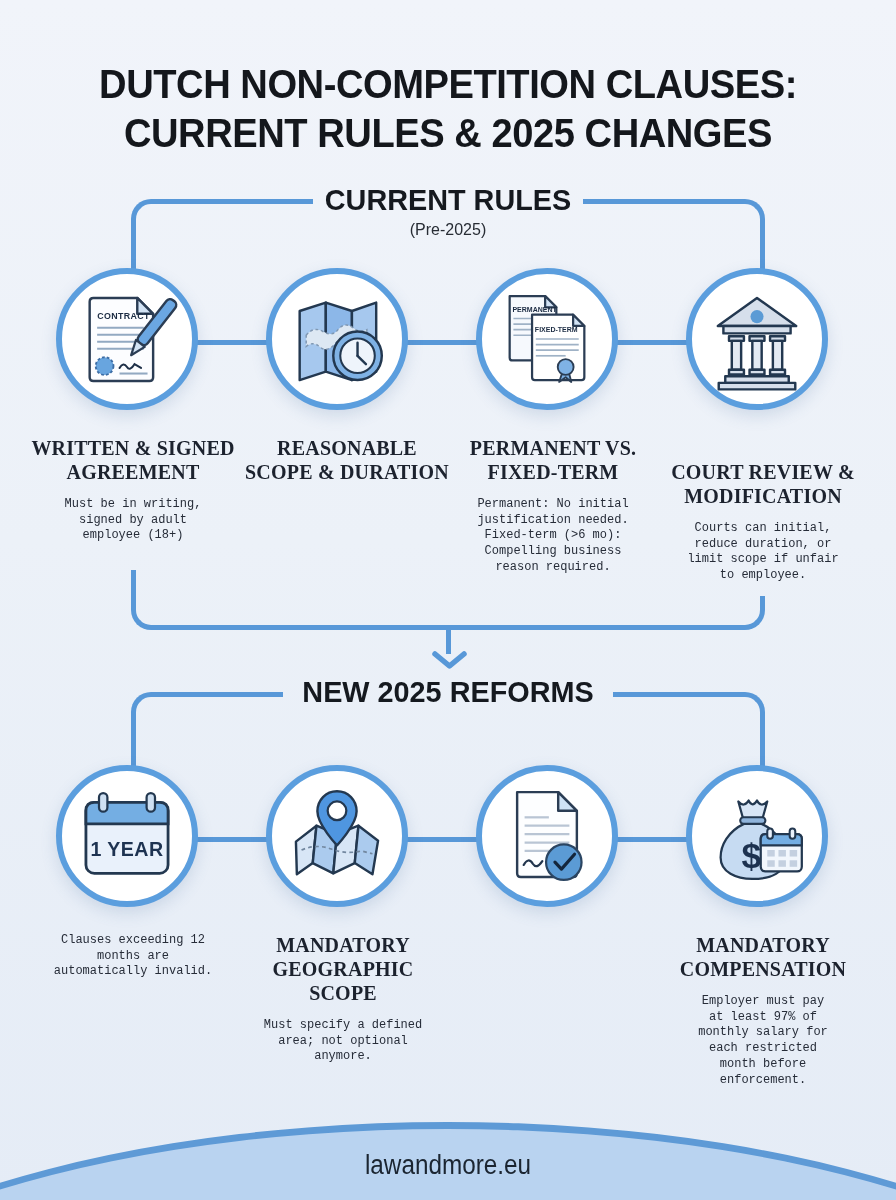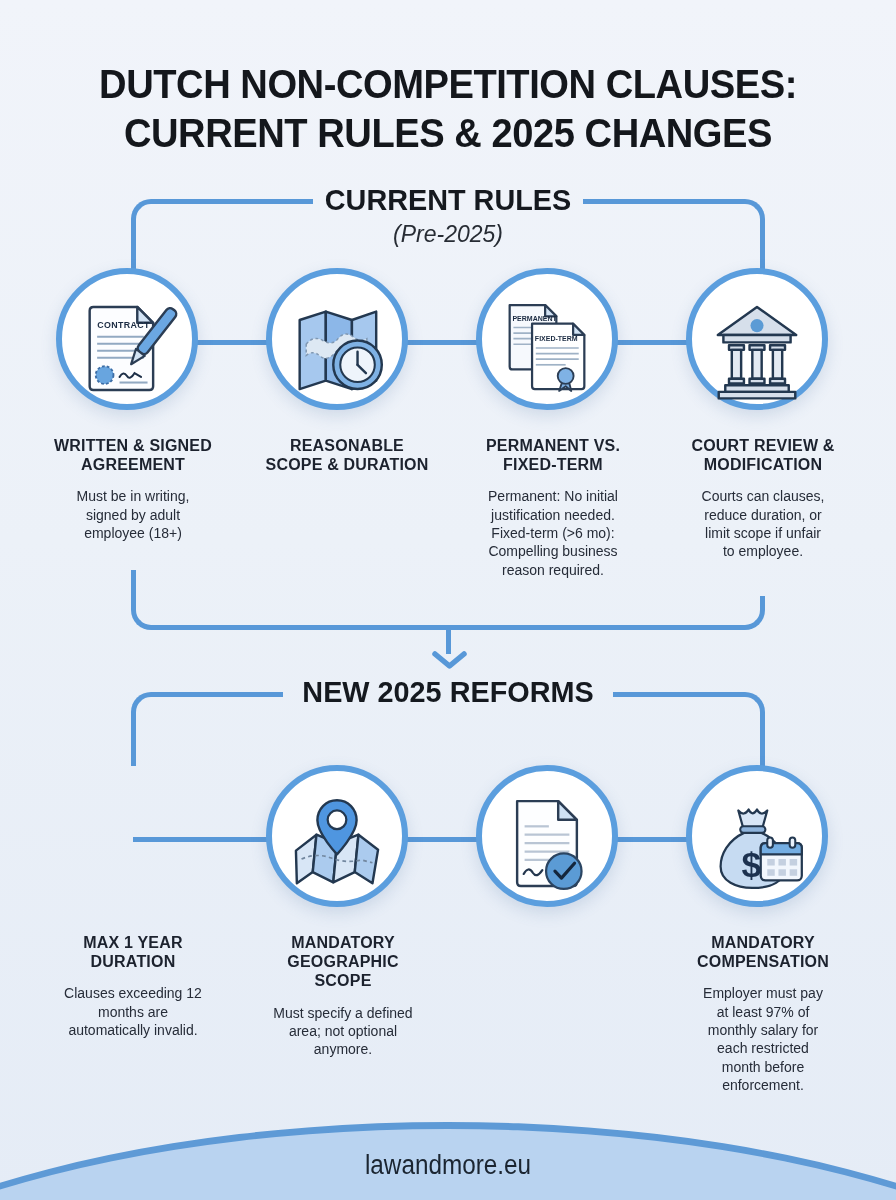--- a/index.html
+++ b/index.html
@@ -8,39 +8,39 @@
   }
   *{box-sizing:border-box;margin:0;padding:0;}
   body{font-family:"Liberation Sans","DejaVu Sans",sans-serif;background:#dfe6f0;}
   .canvas{position:relative;width:896px;height:1200px;margin:0 auto;overflow:hidden;
     background:linear-gradient(180deg,var(--background-top) 0%,#ecf1f8 45%,var(--background-bottom) 100%);}
   .title{position:absolute;top:60px;left:0;width:100%;text-align:center;
     font-size:41px;font-weight:bold;line-height:1.2;letter-spacing:-.5px;color:#14171c;
     white-space:pre-line;transform:scaleX(.93);}
   .sec-title{position:absolute;left:0;width:100%;text-align:center;font-size:30px;font-weight:bold;
     color:#15191f;letter-spacing:0;white-space:pre-line;transform:scaleX(.96);z-index:3;}
-  .sec-sub{position:absolute;left:0;width:100%;text-align:center;font-size:23px;font-weight:400;
-    color:#272c34;z-index:3;font-style:italic;}
+  .sec-sub{position:absolute;left:0;width:100%;text-align:center;font-size:16px;font-weight:400;
+    color:#272c34;z-index:3;}
   .bracket-tl{position:absolute;border-top:5px solid var(--accent);border-left:5px solid var(--accent);
     border-top-left-radius:20px;z-index:1;}
   .bracket-tr{position:absolute;border-top:5px solid var(--accent);border-right:5px solid var(--accent);
     border-top-right-radius:20px;z-index:1;}
   .funnel-bl{position:absolute;border-bottom:5px solid var(--accent);border-left:5px solid var(--accent);
     border-bottom-left-radius:20px;z-index:1;}
   .funnel-br{position:absolute;border-bottom:5px solid var(--accent);border-right:5px solid var(--accent);
     border-bottom-right-radius:20px;z-index:1;}
   .hline{position:absolute;height:5px;background:var(--accent);z-index:1;}
   .vline{position:absolute;width:5px;background:var(--accent);z-index:1;}
   .circle{position:absolute;width:142px;height:142px;border-radius:50%;background:#fff;
-    border:6px solid var(--circle-border);display:flex;align-items:flex-end;justify-content:center;
+    border:6px solid var(--circle-border);display:flex;align-items:center;justify-content:center;
     box-shadow:0 6px 16px rgba(70,110,160,.18);z-index:2;}
   .col{position:absolute;width:220px;text-align:center;z-index:2;}
-  .col h3{font-size:16px;font-weight:bold;line-height:1.2;letter-spacing:.2px;color:var(--heading-text);
-    white-space:pre-line;margin-bottom:13px;}
-  .col p{font-size:14px;line-height:1.31;color:var(--body-text);white-space:pre-line;}
+  .col h3{font-size:20px;font-weight:bold;line-height:1.2;letter-spacing:.2px;color:var(--heading-text);
+    white-space:pre-line;margin-bottom:13px;font-family:Liberation Serif, serif;}
+  .col p{font-size:12px;line-height:1.31;color:var(--body-text);white-space:pre-line;font-family:Liberation Mono, monospace;}
   .arrow-head{position:absolute;z-index:1;}
   .footer-ellipse{position:absolute;left:-272px;top:1122px;width:1440px;height:560px;border-radius:50%;
     background:var(--footer-fill);border:7px solid var(--footer-border);z-index:4;}
   .footer-text{position:absolute;top:1150px;left:0;width:100%;text-align:center;font-size:27px;
     color:#1b2531;z-index:5;transform:scaleX(.9);}
   svg text{font-family:"Liberation Sans","DejaVu Sans",sans-serif;}
 </style>
 </head>
 <body>
 
@@ -152,42 +152,51 @@
   </div>
   <div class="col" style="left:443px;top:436px">
     <h3>PERMANENT VS.
 FIXED-TERM</h3>
     <p>Permanent: No initial
 justification needed.
 Fixed-term (&gt;6 mo):
 Compelling business
 reason required.</p>
   </div>
-  <div class="col" style="left:653px;top:436px">
+  <div class="col" style="left:653px;top:460px">
     <h3>COURT REVIEW &amp;
 MODIFICATION</h3>
-    <p>Courts can clauses,
+    <p>Courts can initial,
 reduce duration, or
 limit scope if unfair
 to employee.</p>
   </div>
 
   <div class="funnel-bl" style="left:131px;top:570px;width:317px;height:60px"></div>
   <div class="funnel-br" style="left:448px;top:596px;width:317px;height:34px"></div>
   <div class="vline" style="left:446px;top:628px;height:26px"></div>
   <svg class="arrow-head" style="left:431px;top:650px" width="37" height="22" viewBox="0 0 37 22">
     <polyline points="4,4 18.5,16 33,4" fill="none" stroke="#5898d8" stroke-width="5.5" stroke-linecap="round" stroke-linejoin="round"></polyline>
   </svg>
 
   <div class="sec-title" style="top:675px">NEW 2025 REFORMS</div>
   <div class="bracket-tl" style="left:131px;top:692px;width:152px;height:74px"></div>
   <div class="bracket-tr" style="left:613px;top:692px;width:152px;height:74px"></div>
 
   <div class="hline" style="left:133px;top:837px;width:630px"></div>
 
+  <div class="circle" style="left:56px;top:765px">
+    <svg width="112" height="112" viewBox="0 0 120 120">
+      <rect x="16" y="24" width="88" height="76" rx="9" fill="#e9f1fb" stroke="#233850" stroke-width="3"></rect>
+      <path d="M16,47 V33 Q16,24 25,24 H95 Q104,24 104,33 V47 Z" fill="#74aee3" stroke="#233850" stroke-width="3"></path>
+      <rect x="30" y="14" width="9" height="20" rx="4.5" fill="#cfe0f2" stroke="#233850" stroke-width="2.4"></rect>
+      <rect x="81" y="14" width="9" height="20" rx="4.5" fill="#cfe0f2" stroke="#233850" stroke-width="2.4"></rect>
+      <text x="60" y="81" text-anchor="middle" font-size="21" font-weight="bold" fill="#1e3351" letter-spacing="0.5">1 YEAR</text>
+    </svg>
+  </div>
 
   <div class="circle" style="left:266px;top:765px">
     <svg width="112" height="112" viewBox="0 0 120 120">
       <g stroke="#233850" stroke-width="2.6" stroke-linejoin="round">
         <path d="M16,66 L38,49 L34,89 L17,101 Z" fill="#d8e6f6"></path>
         <path d="M38,49 L60,58 L56,100 L34,89 Z" fill="#abcbee"></path>
         <path d="M60,58 L83,49 L79,89 L56,100 Z" fill="#d8e6f6"></path>
         <path d="M83,49 L104,65 L98,101 L79,89 Z" fill="#abcbee"></path>
       </g>
       <path d="M22,75 Q38,68 54,74 T86,76 L98,79" fill="none" stroke="#72879f" stroke-width="1.8" stroke-dasharray="4 3.5"></path>
@@ -228,22 +237,20 @@
           <rect x="83" y="75" width="8" height="7"></rect>
           <rect x="95" y="75" width="8" height="7"></rect>
         <rect x="71" y="86" width="8" height="7"></rect>
           <rect x="83" y="86" width="8" height="7"></rect>
           <rect x="95" y="86" width="8" height="7"></rect>
       </g>
     </svg>
   </div>
 
   <div class="col" style="left:23px;top:933px">
-    <h3>MAX 1 YEAR
-DURATION</h3>
     <p>Clauses exceeding 12
 months are
 automatically invalid.</p>
   </div>
   <div class="col" style="left:233px;top:933px">
     <h3>MANDATORY
 GEOGRAPHIC
 SCOPE</h3>
     <p>Must specify a defined
 area; not optional

